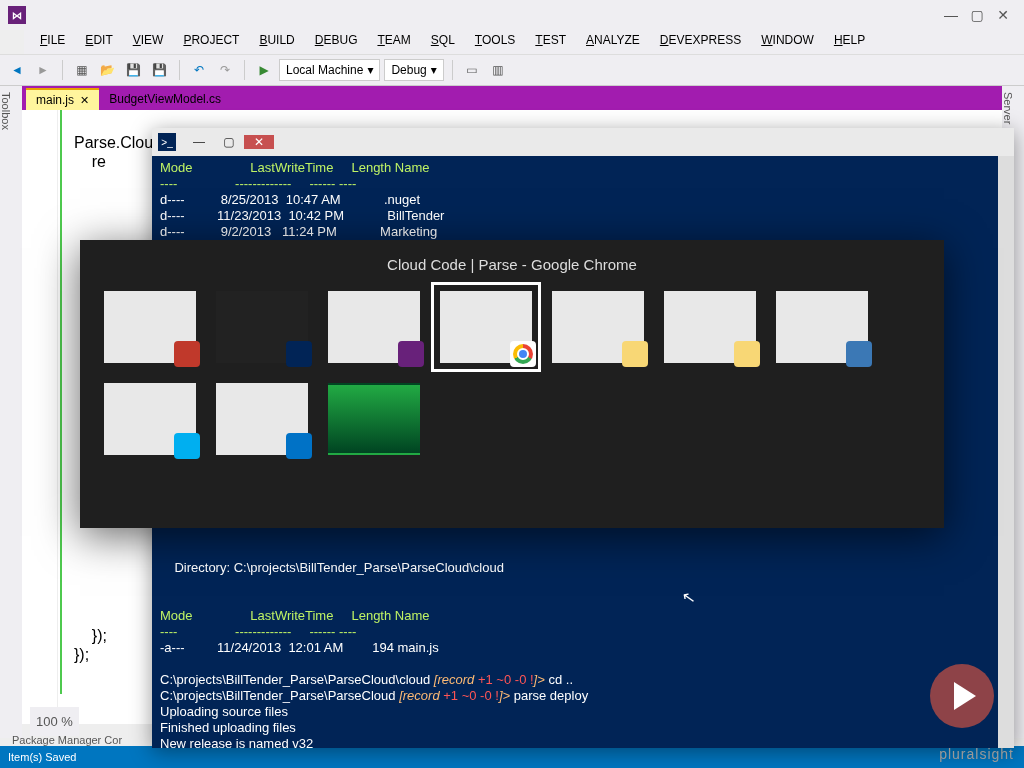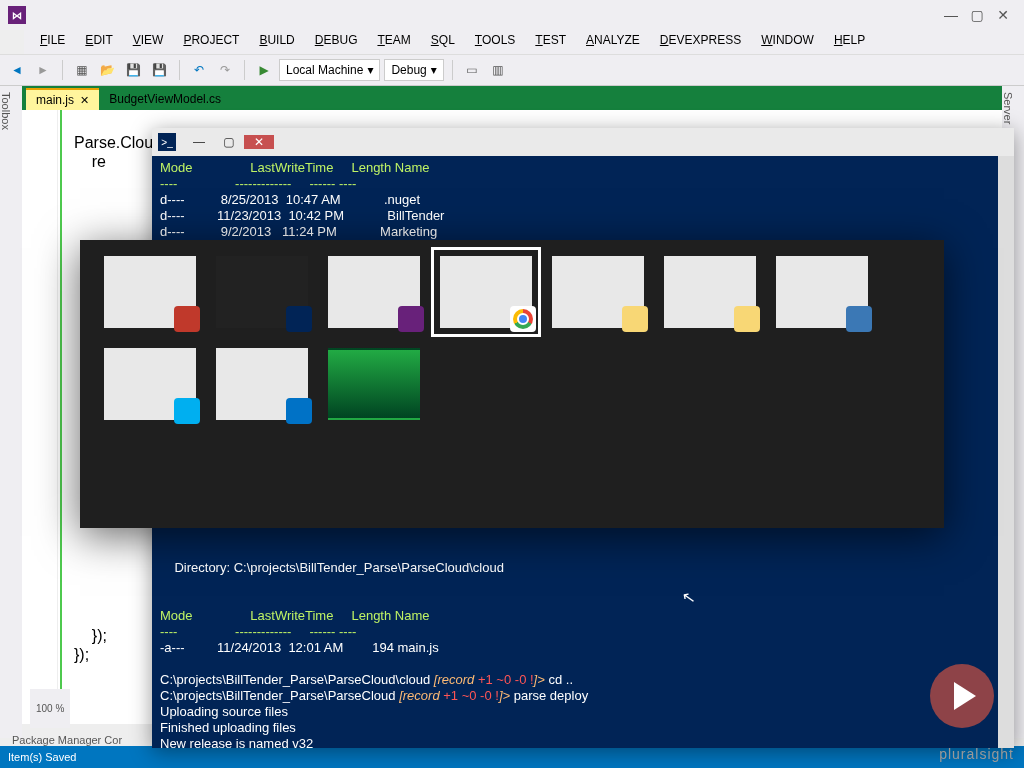--- a/index.html
+++ b/index.html
@@ -20,32 +20,32 @@
 
 
 .toolbar { height:32px; background:#efeef2; border-top:1px solid #ddd; border-bottom:1px solid #ccc; display:flex; align-items:center; padding:0 6px; gap:4px; font-size:12px; }
 .tb-btn { width:22px; height:22px; display:flex; align-items:center; justify-content:center; color:#555; cursor:pointer; }
 .tb-drop { height:22px; border:1px solid #ccc; background:#fff; padding:0 6px; display:flex; align-items:center; gap:4px; cursor:pointer; }
 .tb-sep { width:1px; height:20px; background:#ccc; margin:0 4px; }
 .play { color:#388a34; }
 .side-tab { width:22px; background:#efeef2; writing-mode:vertical-lr; font-size:11px; color:#555; padding-top:6px; text-align:left; }
 
 .editor-area { flex:1; background:#fff; position:relative; }
-.tabs { height:24px; background:#15803d; display:flex; align-items:flex-end; padding-left:4px; }
+.tabs { height:24px; background:#a21caf; display:flex; align-items:flex-end; padding-left:4px; }
 .tab { height:22px; padding:2px 10px; font-size:12px; display:flex; align-items:center; gap:6px; cursor:pointer; }
 .tab.active { background:#fff59d; color:#000; border-top:2px solid #e8a100; }
 .tab .close { font-size:11px; }
 .code { font-family:Consolas,monospace; font-size:16px; padding:4px 10px; white-space:pre; position:relative; }
 .gutter { position:absolute; left:0; top:24px; bottom:0; width:36px; border-right:1px solid #eee; }
 .code .kw { color:#0000ff; }
 .code .str { color:#a31515; }
 .outline-bar { position:absolute; left:36px; top:24px; bottom:30px; width:6px; background:#fff; }
 .outline-bar::before { content:""; position:absolute; left:2px; top:0; bottom:0; width:2px; background:#4ec94e; }
 
-.zoom { position:absolute; left:30px; bottom:40px; font-size:10px; color:#555; background:#efeef2; padding:14px 6px; }
+.zoom { position:absolute; left:30px; bottom:32px; font-size:13px; color:#555; background:#efeef2; padding:7px 6px; }
 
 
 .statusbar { position:absolute; bottom:0; left:0; right:0; height:22px; background:#0076c0; color:#fff; font-size:11px; display:flex; align-items:center; padding:0 8px; }
 .pmconsole { position:absolute; bottom:22px; left:12px; font-size:11px; color:#555; }
 
 
 .ps-window { position:absolute; left:152px; top:128px; width:862px; height:620px; background:#012456; color:#fff; font-family:Consolas,monospace; font-size:13px; box-shadow:0 4px 20px rgba(0,0,0,0.4); }
 .ps-title { height:28px; background:#eaeaea; color:#333; display:flex; align-items:center; font-family:"Segoe UI"; font-size:12px; padding:0 6px; }
 .ps-title .ps-icon { width:18px; height:18px; background:#012456; color:#fff; display:flex; align-items:center; justify-content:center; font-size:10px; margin-right:8px; }
 .ps-title .wbtn { width:30px; text-align:center; cursor:pointer; color:#333; }
@@ -219,20 +219,21 @@
 parse deploy
 Uploading source files
 Finished uploading files
 New release is named v33
 
 </div>
   <div class="ps-scroll"></div>
 </div>
 
 <div class="switcher">
+  <div class="caption">Cloud Code | Parse - Google Chrome</div>
   <div class="thumbs" id="thumbs">
       <div class="thumb">
         <div class="badge rec"></div>
       </div>
       <div class="thumb dark">
         <div class="badge ps"></div>
       </div>
       <div class="thumb">
         <div class="badge vs"></div>
       </div>

